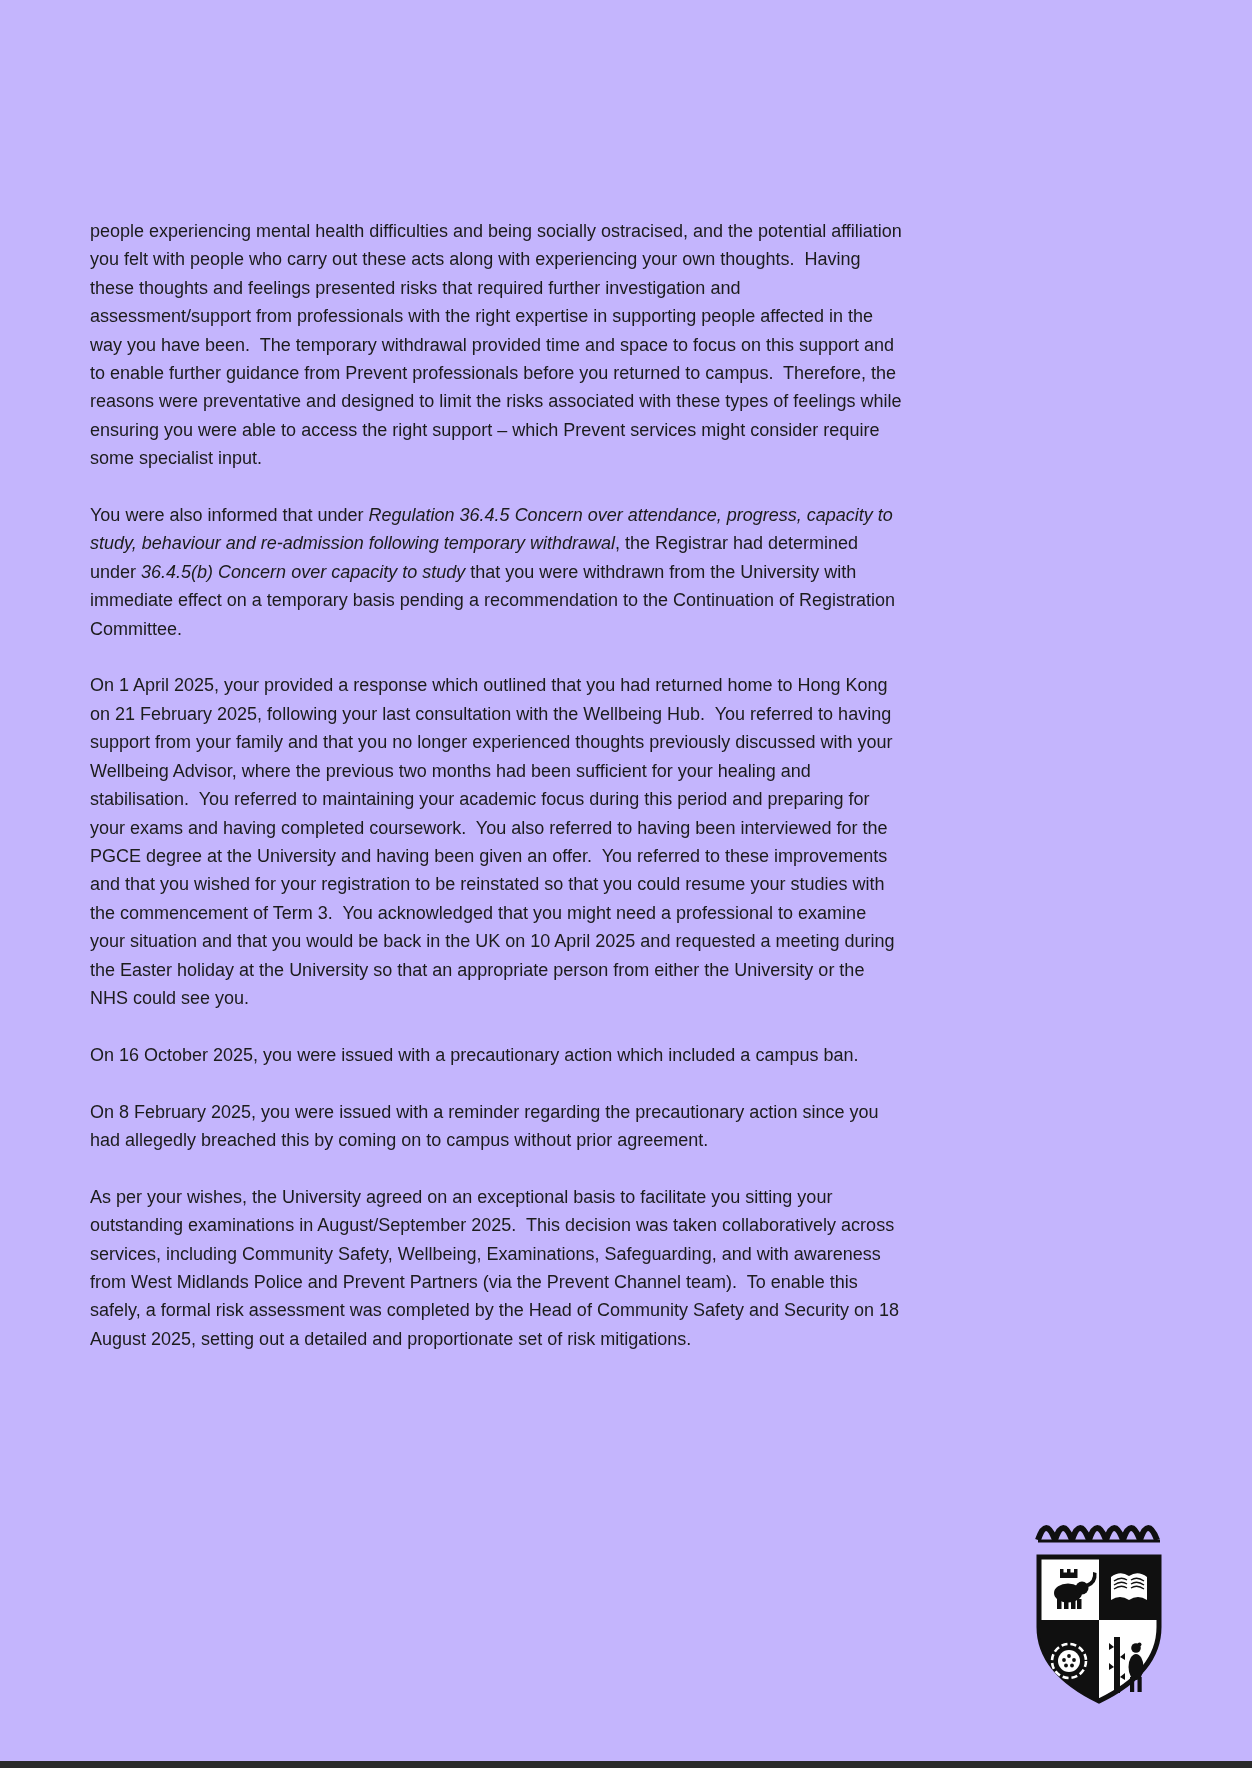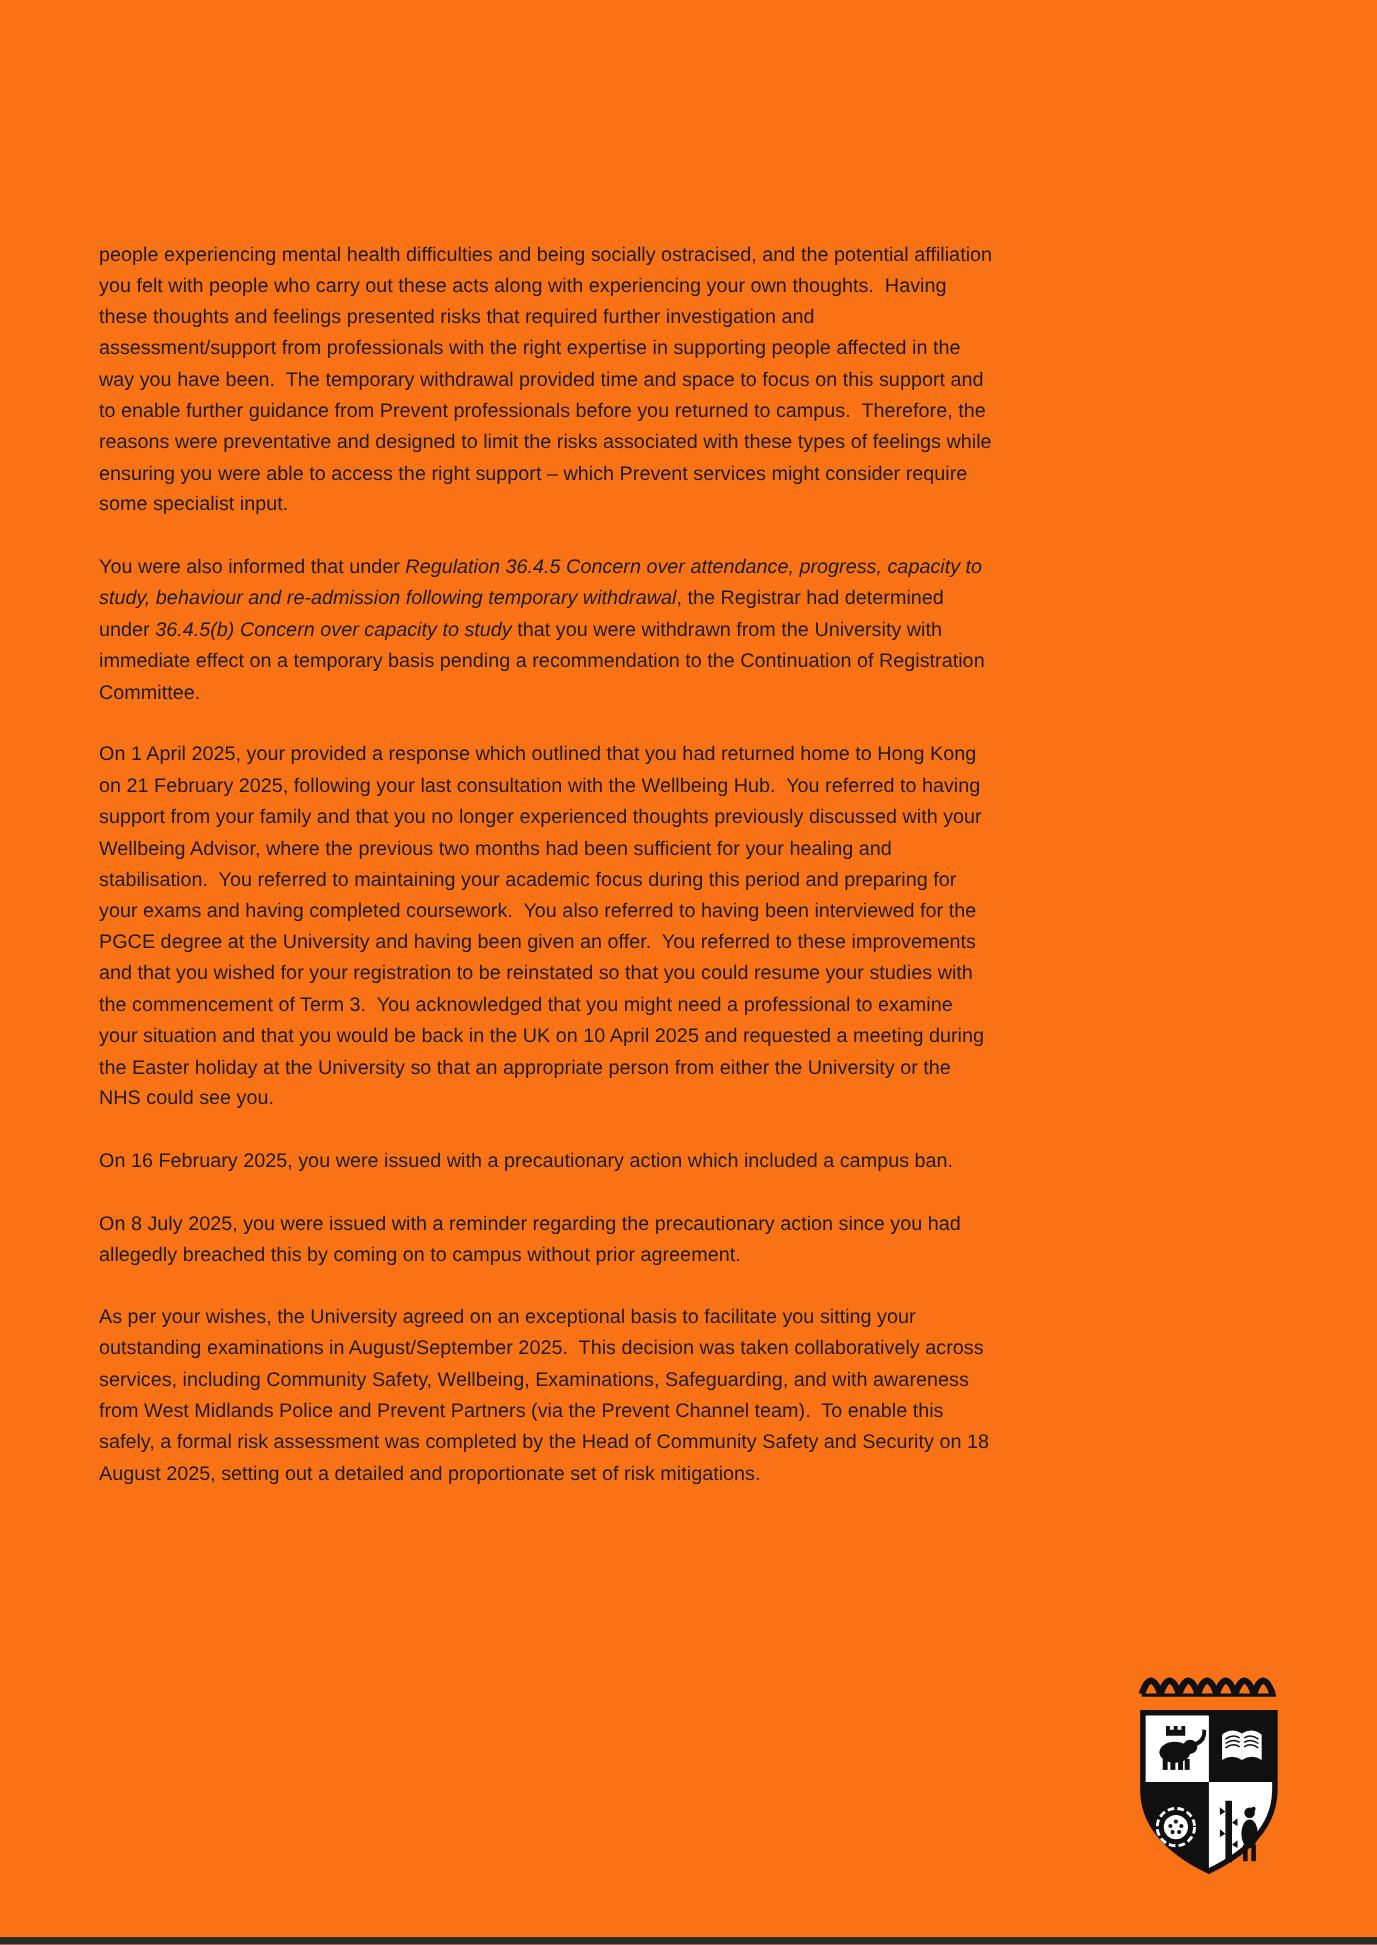--- a/index.html
+++ b/index.html
@@ -43,28 +43,28 @@
     position: absolute;
     left: 0;
     top: 1761px;
     width: 1252px;
     height: 7px;
   }
 </style>
 </head>
 <body>
 
-<div class="page" style="background: #f97316;">
+<div class="page" style="background: #c4b5fd;">
 
   <div class="letter-body" style="color: rgb(28, 28, 28);">
       <p><span>people experiencing mental health difficulties and being socially ostracised, and the potential affiliation you felt with people who carry out these acts along with experiencing your own thoughts.  Having these thoughts and feelings presented risks that required further investigation and assessment/support from professionals with the right expertise in supporting people affected in the way you have been.  The temporary withdrawal provided time and space to focus on this support and to enable further guidance from Prevent professionals before you returned to campus.  Therefore, the reasons were preventative and designed to limit the risks associated with these types of feelings while ensuring you were able to access the right support – which Prevent services might consider require some specialist input.</span></p>
       <p><span>You were also informed that under </span><span class="em">Regulation 36.4.5 Concern over attendance, progress, capacity to study, behaviour and re-admission following temporary withdrawal</span><span>, the Registrar had determined under </span><span class="em">36.4.5(b) Concern over capacity to study</span><span> that you were withdrawn from the University with immediate effect on a temporary basis pending a recommendation to the Continuation of Registration Committee.</span></p>
       <p><span>On 1 April 2025, your provided a response which outlined that you had returned home to Hong Kong on 21 February 2025, following your last consultation with the Wellbeing Hub.  You referred to having support from your family and that you no longer experienced thoughts previously discussed with your Wellbeing Advisor, where the previous two months had been sufficient for your healing and stabilisation.  You referred to maintaining your academic focus during this period and preparing for your exams and having completed coursework.  You also referred to having been interviewed for the PGCE degree at the University and having been given an offer.  You referred to these improvements and that you wished for your registration to be reinstated so that you could resume your studies with the commencement of Term 3.  You acknowledged that you might need a professional to examine your situation and that you would be back in the UK on 10 April 2025 and requested a meeting during the Easter holiday at the University so that an appropriate person from either the University or the NHS could see you.</span></p>
-      <p><span>On 16 February 2025, you were issued with a precautionary action which included a campus ban.</span></p>
-      <p><span>On 8 July 2025, you were issued with a reminder regarding the precautionary action since you had allegedly breached this by coming on to campus without prior agreement.</span></p>
+      <p><span>On 16 October 2025, you were issued with a precautionary action which included a campus ban.</span></p>
+      <p><span>On 8 February 2025, you were issued with a reminder regarding the precautionary action since you had allegedly breached this by coming on to campus without prior agreement.</span></p>
       <p><span>As per your wishes, the University agreed on an exceptional basis to facilitate you sitting your outstanding examinations in August/September 2025.  This decision was taken collaboratively across services, including Community Safety, Wellbeing, Examinations, Safeguarding, and with awareness from West Midlands Police and Prevent Partners (via the Prevent Channel team).  To enable this safely, a formal risk assessment was completed by the Head of Community Safety and Security on 18 August 2025, setting out a detailed and proportionate set of risk mitigations.</span></p>
     </div>
 
   <div class="crest">
     <svg viewBox="0 0 130 190" width="130" height="190">
 
       <g stroke="#101010" stroke-width="6" fill="none">
         <path d="M4,25 q8,-24 17,0"></path>
         <path d="M21,25 q8,-24 17,0"></path>
         <path d="M38,25 q8,-24 17,0"></path>

